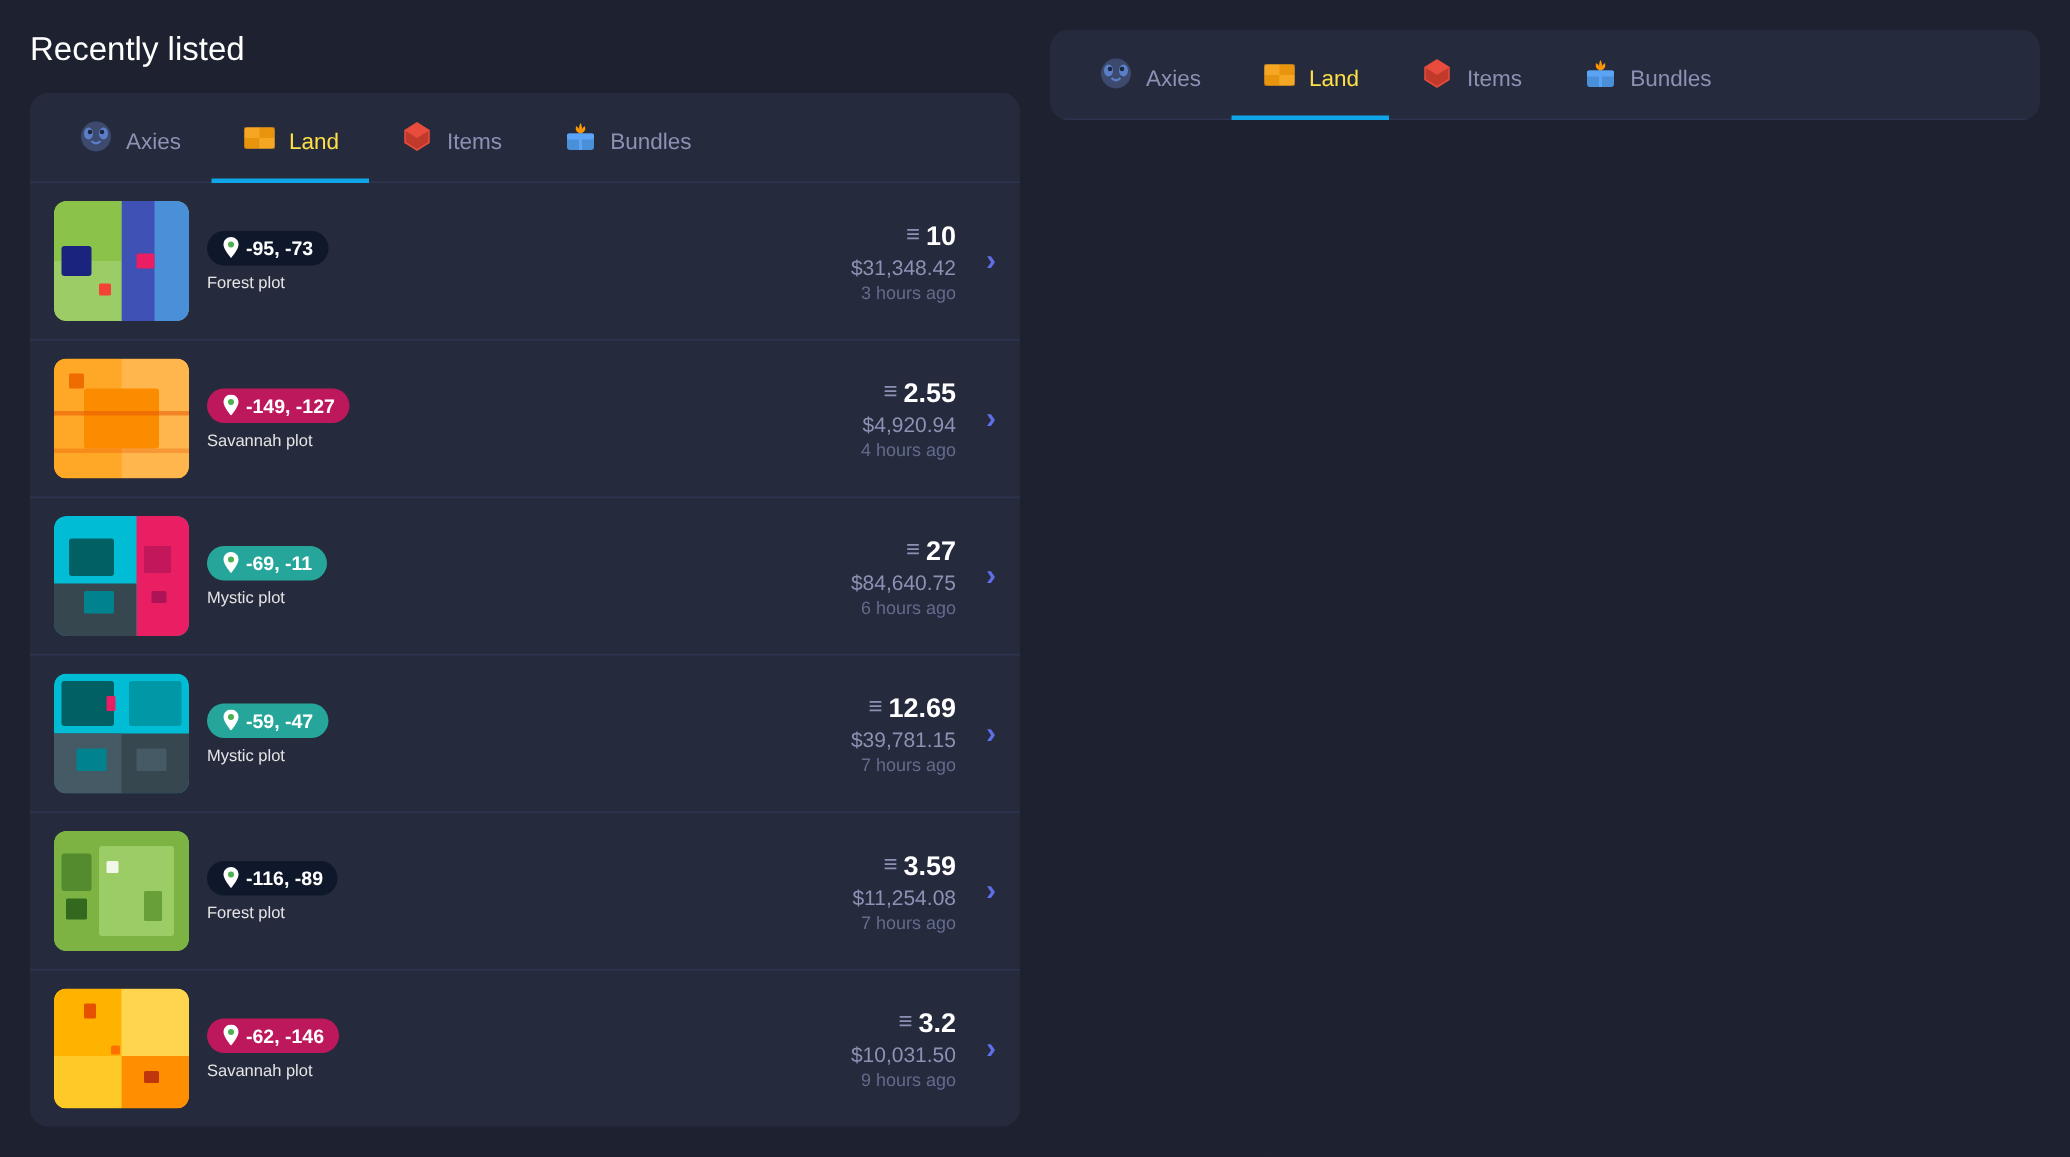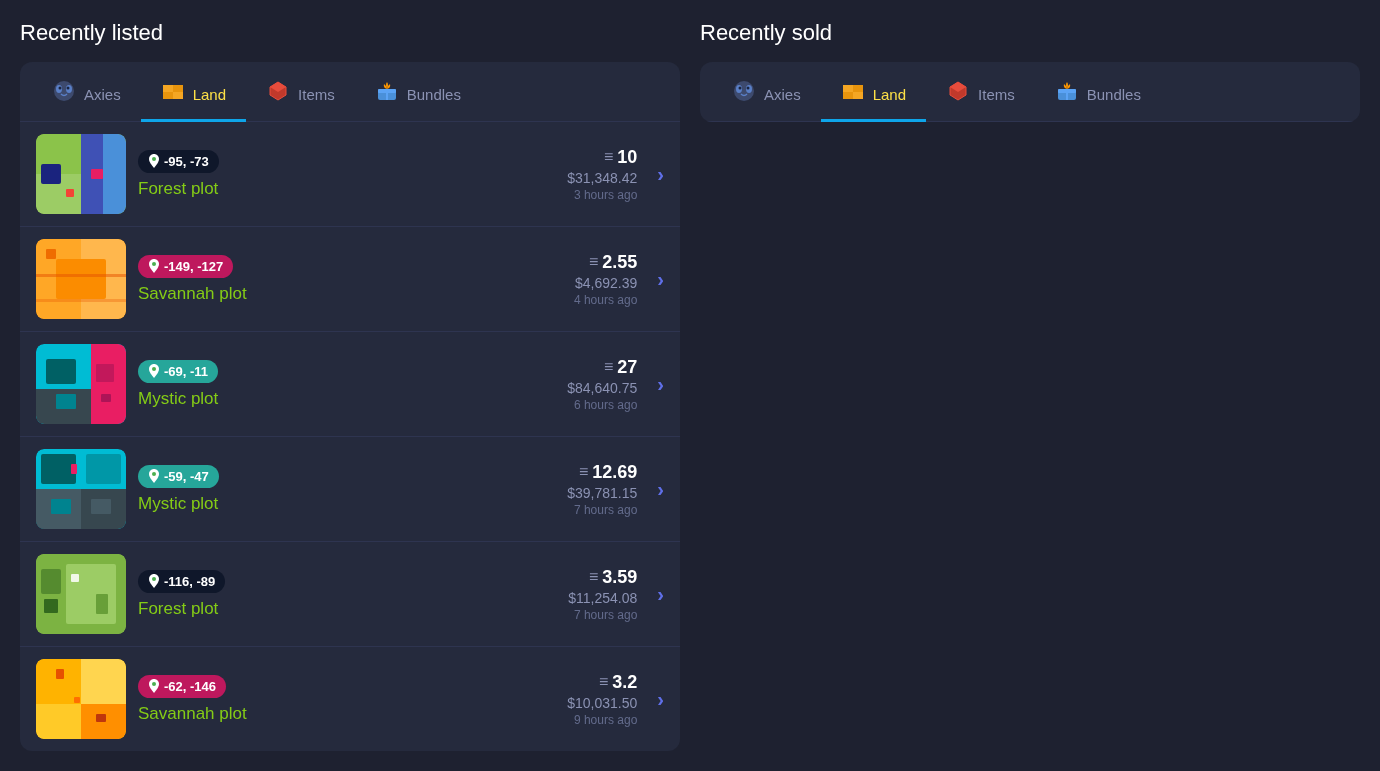--- a/index.html
+++ b/index.html
@@ -99,22 +99,22 @@
       padding: 4px 10px;
       font-size: 13px;
       font-weight: 600;
       color: #ffffff;
       width: fit-content;
     }
     .location-badge.green { background-color: #0f172a; }
     .location-badge.orange { background-color: #be185d; }
     .location-badge.cyan { background-color: #26a69a; }
     .land-type {
-      font-size: 17px;
-      color: #84cc16;
+      font-size: 11px;
+      color: #e5e5e5;
     }
     .price-section {
       display: flex;
       flex-direction: column;
       align-items: flex-end;
       gap: 2px;
       min-width: 130px;
     }
     .eth-price {
       font-size: 18px;
@@ -247,21 +247,21 @@
   </svg>
                 <span>-149, -127</span>
               </div>
               <div class="land-type">Savannah plot</div>
             </div>
             <div class="price-section">
               <div class="eth-price">
                 <span style="color:#8b92b3;font-size:16px;">≡</span> 
                 <span>2.55</span>
               </div>
-              <div class="usd-price">$4,692.39</div>
+              <div class="usd-price">$4,920.94</div>
               <div class="time-ago">4 hours ago</div>
             </div>
             <span class="chevron">›</span>
           </div>
           <div class="listing-item">
             <div class="land-thumb"><svg width="90" height="80" viewBox="0 0 90 80" style="border-radius: 8px;">
       <rect width="90" height="80" fill="#00bcd4"></rect>
       <rect x="55" y="0" width="35" height="80" fill="#e91e63"></rect>
       <rect x="0" y="45" width="55" height="35" fill="#37474f"></rect>
       <rect x="10" y="15" width="30" height="25" fill="#006064" rx="2"></rect>
@@ -379,21 +379,20 @@
               <div class="usd-price">$10,031.50</div>
               <div class="time-ago">9 hours ago</div>
             </div>
             <span class="chevron">›</span>
           </div>
         </div>
     </div>
   </div>
 
   <div class="panel">
-    <div class="panel-title">Recently sold</div>
     <div class="panel-card">
       <div class="tabs">
         <div class="tab">
           <span class="tab-icon">
             <svg width="24" height="24" viewBox="0 0 24 24" fill="none">
               <circle cx="12" cy="12" r="10" fill="#3d4a6e"></circle>
               <ellipse cx="7" cy="10" rx="3" ry="4" fill="#5a7fc7"></ellipse>
               <ellipse cx="17" cy="10" rx="3" ry="4" fill="#5a7fc7"></ellipse>
               <circle cx="8" cy="9" r="1.5" fill="#1a2540"></circle>
               <circle cx="16" cy="9" r="1.5" fill="#1a2540"></circle>

